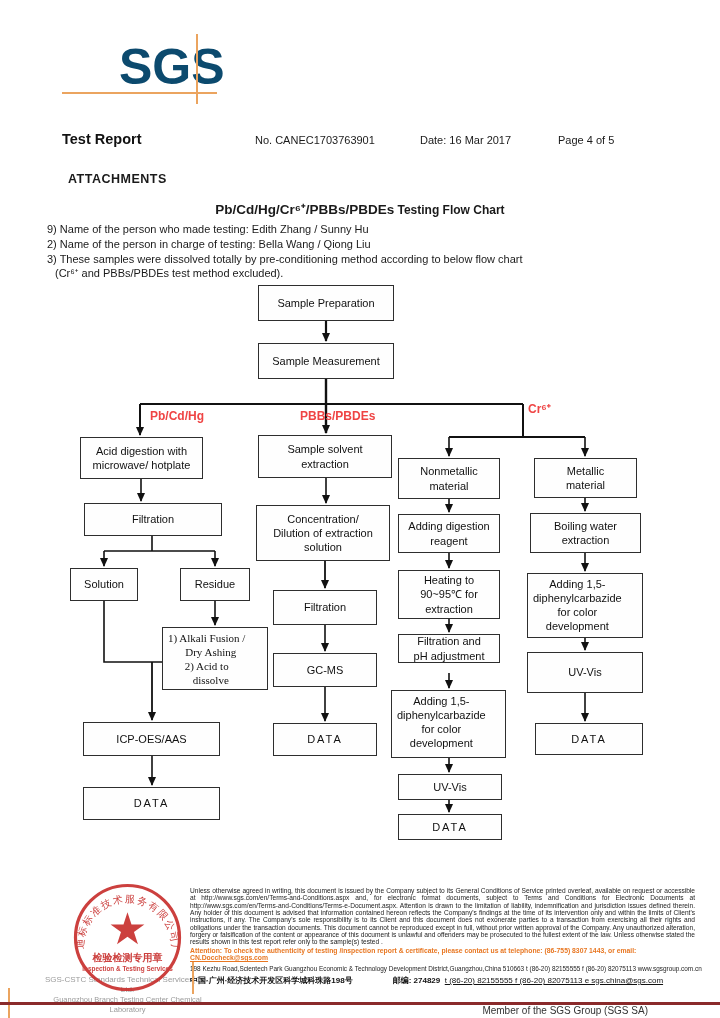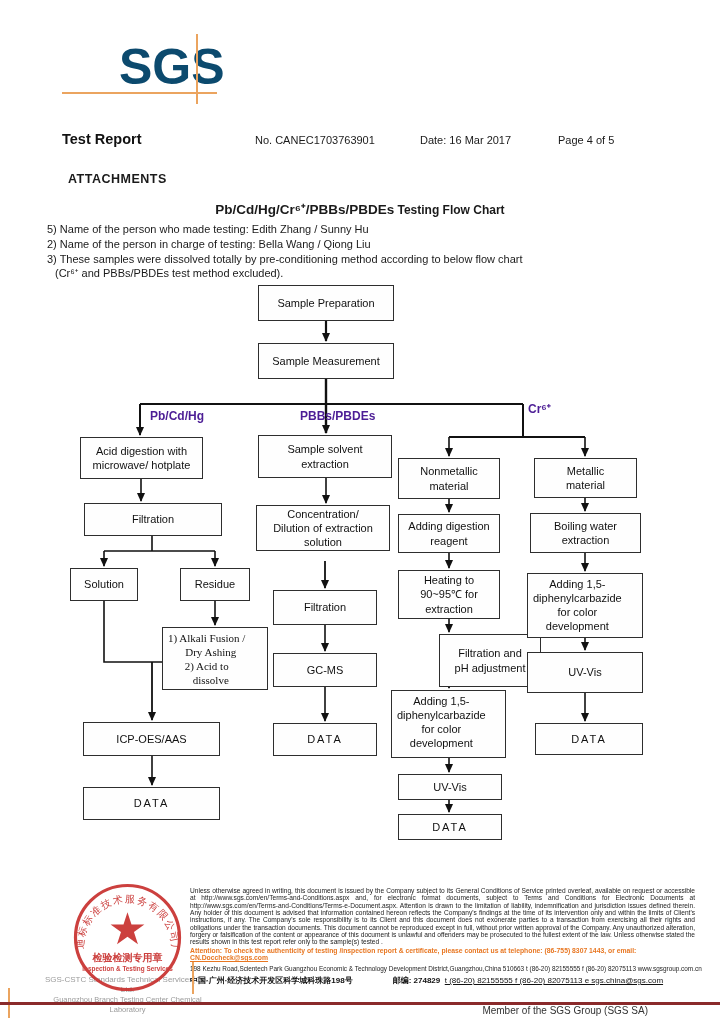--- a/index.html
+++ b/index.html
@@ -22,21 +22,21 @@
   .flow-title .suffix{font-size:12px;}
   .notes{position:absolute;left:47px;top:222px;font-size:11px;line-height:14.8px;}
   .notes .note-cont{padding-left:8px;}
 
   
   .fbox{position:absolute;border:1.2px solid #2e2e2e;background:#fefefe;box-sizing:border-box;
         display:flex;align-items:center;justify-content:center;text-align:center;
         font-size:11px;line-height:1.28;white-space:pre-line;color:#111;}
   .fbox.leftal{justify-content:flex-start;text-align:center;align-items:flex-start;
         padding:3px 2px 0 5px;}
-  .blabel{position:absolute;font-size:12px;font-weight:bold;color:#4c1d95;}
+  .blabel{position:absolute;font-size:12px;font-weight:bold;color:#ef4444;}
   svg.connectors{position:absolute;left:0;top:280px;}
 
   
   .legal-col{position:absolute;left:190px;top:887px;width:505px;}
   .legal-text{font-size:6.6px;line-height:7.35px;text-align:justify;color:#222;}
   .attention{font-size:6.8px;line-height:7.6px;font-weight:bold;color:#e87722;margin-top:1px;}
   .attention .email{text-decoration:underline;}
   .addr1{font-size:6.4px;white-space:nowrap;margin-top:3px;color:#222;}
   .addr2{font-size:8px;white-space:nowrap;margin-top:3px;color:#111;font-weight:bold;}
   .addr2 .spacer{display:inline-block;width:40px;}
@@ -62,21 +62,21 @@
 <div class="hdr-no">No. CANEC1703763901</div>
 <div class="hdr-date">Date: 16 Mar 2017</div>
 <div class="hdr-page">Page 4 of 5</div>
 <div class="attachments">ATTACHMENTS</div>
 
 <div class="flow-title">
   <span class="main">Pb/Cd/Hg/Cr⁶⁺/PBBs/PBDEs</span><span class="suffix"> Testing Flow Chart</span>
 </div>
 
 <div class="notes">
-  <div>5) Name of the person who made testing: Edith Zhang / Sunny Hu</div>
+  <div>9) Name of the person who made testing: Edith Zhang / Sunny Hu</div>
   <div>2) Name of the person in charge of testing: Bella Wang / Qiong Liu</div>
   <div>3) These samples were dissolved totally by pre-conditioning method according to below flow chart</div>
   <div class="note-cont">(Cr⁶⁺ and PBBs/PBDEs test method excluded).</div>
 </div>
 
 <svg class="connectors" width="720" height="590" viewBox="0 280 720 590" xmlns="http://www.w3.org/2000/svg">
   <defs>
     <marker id="arw" markerUnits="userSpaceOnUse" markerWidth="10" markerHeight="9" refX="8" refY="4" orient="auto">
       <path d="M0,0 L9,4 L0,8 Z" fill="#111"></path>
     </marker>
@@ -135,35 +135,35 @@
 <div class="fbox" style="left:180px;top:568px;width:70px;height:33px;">Residue</div>
 <div class="fbox leftal" style="left:162px;top:627px;width:106px;height:63px;font-family:Liberation Serif, serif;">1) Alkali Fusion /
 &nbsp;&nbsp;&nbsp;Dry Ashing
 2) Acid to
 &nbsp;&nbsp;&nbsp;dissolve</div>
 <div class="fbox" style="left:83px;top:722px;width:137px;height:34px;">ICP-OES/AAS</div>
 <div class="fbox" style="left:83px;top:787px;width:137px;height:33px;letter-spacing:2px;">DATA</div>
 
 <div class="fbox" style="left:258px;top:435px;width:134px;height:43px;">Sample solvent
 extraction</div>
-<div class="fbox" style="left:256px;top:505px;width:134px;height:46px;">Concentration/
+<div class="fbox" style="left:256px;top:505px;width:134px;height:56px;">Concentration/
 Dilution of extraction
 solution</div>
 <div class="fbox" style="left:273px;top:590px;width:104px;height:35px;">Filtration</div>
 <div class="fbox" style="left:273px;top:653px;width:104px;height:34px;text-align:center;">GC-MS</div>
 <div class="fbox" style="left:273px;top:723px;width:104px;height:33px;letter-spacing:2px;">DATA</div>
 
 <div class="fbox" style="left:398px;top:458px;width:102px;height:41px;">Nonmetallic
 material</div>
 <div class="fbox" style="left:398px;top:514px;width:102px;height:39px;">Adding digestion
 reagent</div>
 <div class="fbox" style="left:398px;top:570px;width:102px;height:49px;">Heating to
 90~95℃ for
 extraction</div>
-<div class="fbox" style="left:398px;top:634px;width:102px;height:53px;margin-left:41px;">Filtration and
+<div class="fbox" style="left:398px;top:634px;width:102px;height:29px;">Filtration and
 pH adjustment</div>
 <div class="fbox leftal" style="left:391px;top:690px;width:115px;height:68px;">Adding 1,5-
 diphenylcarbazide
 for color
 development</div>
 <div class="fbox" style="left:398px;top:774px;width:104px;height:26px;">UV-Vis</div>
 <div class="fbox" style="left:398px;top:814px;width:104px;height:26px;letter-spacing:2px;">DATA</div>
 
 <div class="fbox" style="left:534px;top:458px;width:103px;height:40px;">Metallic
 material</div>

